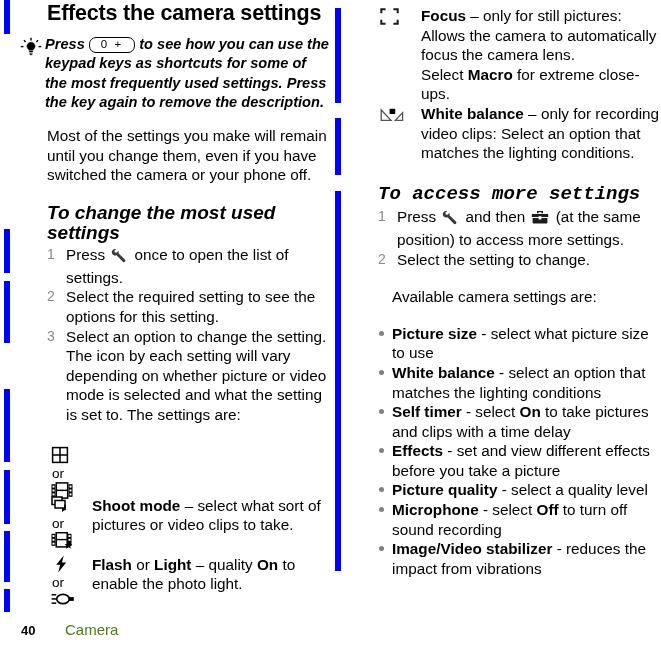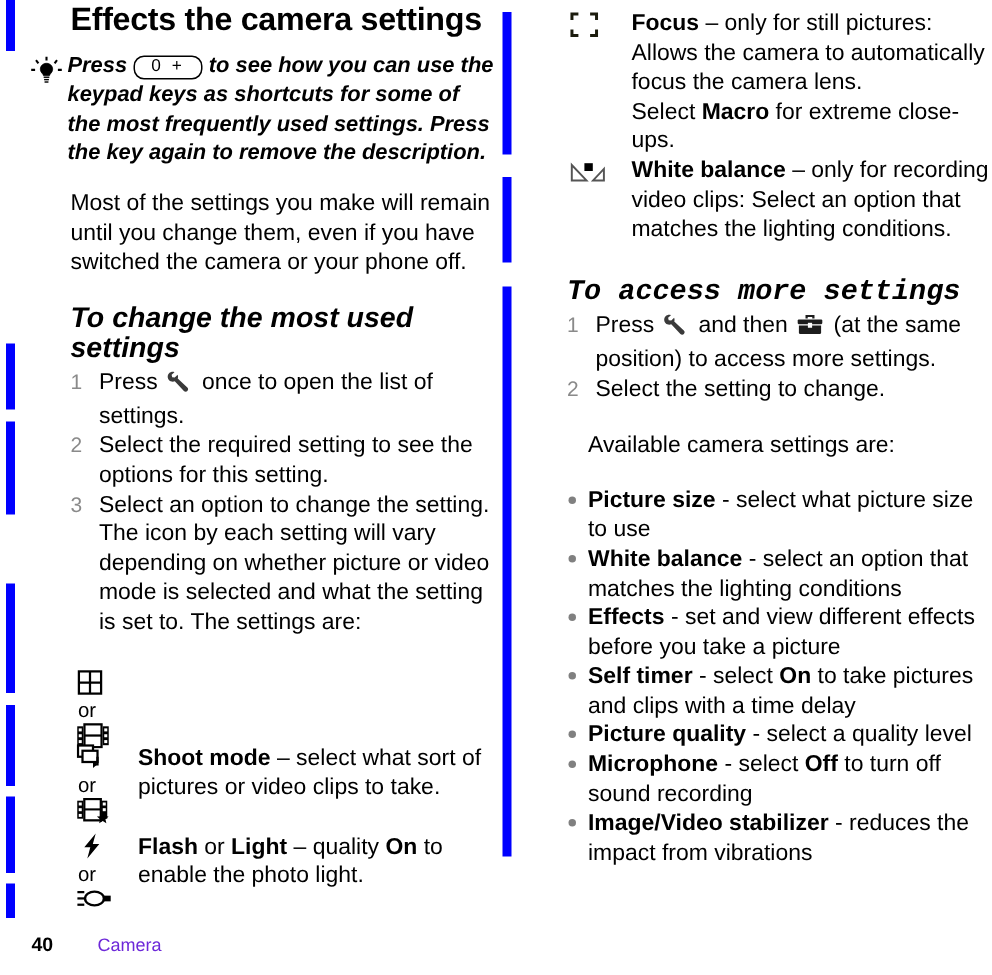--- a/index.html
+++ b/index.html
@@ -178,22 +178,22 @@
     width: 640px;
   }
   .pagenum {
     display: inline-block;
     font-size: 13px;
     font-weight: bold;
     width: 44px;
   }
   .chapter {
     display: inline-block;
-    font-size: 12px;
-    color: #6d28d9;
+    font-size: 15px;
+    color: #4d7c0f;
   }
 </style>
 </head>
 <body>
 
 <div class="changebar" style="left:4px; top:0px;  height:34px;"></div>
 <div class="changebar" style="left:4px; top:229px; height:44px;"></div>
 <div class="changebar" style="left:4px; top:281px; height:62px;"></div>
 <div class="changebar" style="left:4px; top:389px; height:73px;"></div>
 <div class="changebar" style="left:4px; top:470px; height:54px;"></div>
@@ -392,22 +392,22 @@
       <span class="stepnum">2</span>
       <span>Select the setting to change.</span>
     </li>
   </ol>
 
   <p class="para" style="margin-top:18px; margin-left:14px;">Available camera settings are:</p>
 
   <ul class="bullets" style="margin-top:17px;">
     <li class="bullet"><span class="dot"></span><b>Picture size</b><span> - </span><span>select what picture size to use</span></li>
     <li class="bullet"><span class="dot"></span><b>White balance</b><span> - </span><span>select an option that matches the lighting conditions</span></li>
+    <li class="bullet"><span class="dot"></span><b>Self timer</b><span> - select </span><b>On</b><span> to take pictures and clips with a time delay</span></li>
     <li class="bullet"><span class="dot"></span><b>Effects</b><span> - </span><span>set and view different effects before you take a picture</span></li>
-    <li class="bullet"><span class="dot"></span><b>Self timer</b><span> - select </span><b>On</b><span> to take pictures and clips with a time delay</span></li>
     <li class="bullet"><span class="dot"></span><b>Picture quality</b><span> - </span><span>select a quality level</span></li>
     <li class="bullet"><span class="dot"></span><b>Microphone</b><span> - select </span><b>Off</b><span> to turn off sound recording</span></li>
     <li class="bullet"><span class="dot"></span><b>Image/Video stabilizer</b><span> - </span><span>reduces the impact from vibrations</span></li>
   </ul>
 
 </div>
 
 <div class="footer">
   <span class="pagenum">40</span><span class="chapter">Camera</span>
 </div>

